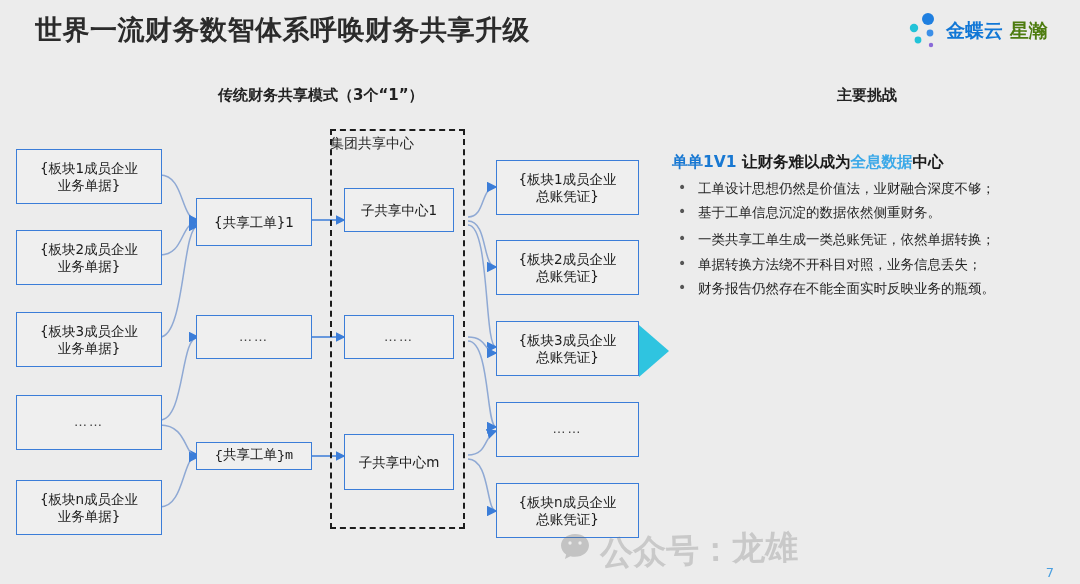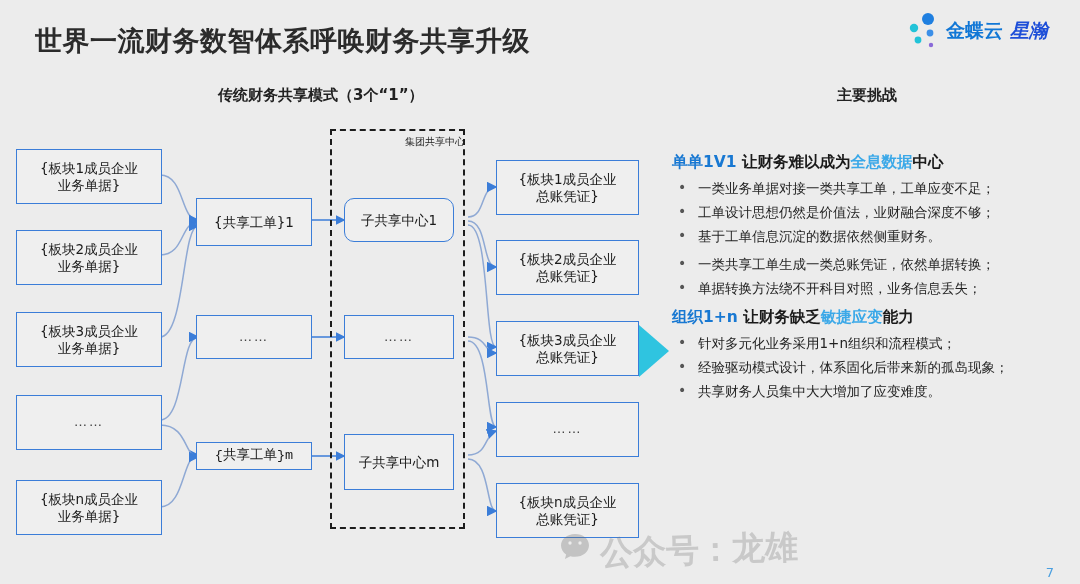--- a/index.html
+++ b/index.html
@@ -15,36 +15,36 @@
   #slide {
     position: absolute; inset: 0;
     background: #ececec;
   }
   
   #header {
     position: absolute; left: 0; top: 0; width: 1080px; height: 62px;
     background: #ececec;
   }
   #page-title {
-    position: absolute; left: 35px; top: 23px;
+    position: absolute; left: 35px; top: 12px;
     font-size: 27px; font-weight: bold; color: #2b2b2b;
     letter-spacing: 0.5px;
     white-space: nowrap;
   }
   #logo {
     position: absolute; right: 14px; top: 10px;
     width: 160px; height: 42px;
   }
   #logo-mark { position: absolute; left: 0; top: 2px; width: 40px; height: 38px; }
   #logo-text {
     position: absolute; left: 40px; top: 8px;
     font-size: 19px; font-weight: bold; color: #1177d6;
     white-space: nowrap;
   }
-  #logo-text .sub { color: #1d4ed8; font-style: italic; font-weight: bold; }
+  #logo-text .sub { color: #4d7c0f; font-weight: bold; }
 
   
   .section-title {
     position: absolute;
     font-size: 15px; font-weight: bold; color: #222;
     white-space: nowrap;
   }
   #diagram-title { left: 218px; top: 86px; }
   #challenge-title { left: 837px; top: 86px; }
 
@@ -68,21 +68,21 @@
   
   #group-box {
     position: absolute;
     left: 330px; top: 4px; width: 135px; height: 400px;
     border: 2.2px dashed #1c1c1c;
     box-sizing: border-box;
     background: transparent;
   }
   #group-label {
     position: absolute; left: 330px; top: 10px; width: 135px;
-    text-align: right; font-size: 10px; color: #262626;
+    text-align: left; font-size: 14px; color: #262626;
   }
 
   
   #cyan-arrow {
     position: absolute; left: 639px; top: 200px;
     width: 0; height: 0;
     border-top: 26px solid transparent;
     border-bottom: 26px solid transparent;
     border-left: 30px solid #2fc4e0;
   }
@@ -194,59 +194,51 @@
     <div class="node" style="left:16px; top:24px; width:146px; height:55px;">{板块1成员企业<br>业务单据}</div>
     <div class="node" style="left:16px; top:105px; width:146px; height:55px;">{板块2成员企业<br>业务单据}</div>
     <div class="node" style="left:16px; top:187px; width:146px; height:55px;">{板块3成员企业<br>业务单据}</div>
     <div class="node dots" style="left:16px; top:270px; width:146px; height:55px;">……</div>
     <div class="node" style="left:16px; top:355px; width:146px; height:55px;">{板块n成员企业<br>业务单据}</div>
 
     <div class="node" style="left:196px; top:73px; width:116px; height:48px;">{共享工单}1</div>
     <div class="node dots" style="left:196px; top:190px; width:116px; height:44px;">……</div>
     <div class="node" style="left:196px; top:317px; width:116px; height:28px;font-family:Liberation Mono, monospace;">{共享工单}m</div>
 
-    <div class="node" style="left:344px; top:73px; width:110px; height:44px;border-radius:10px;">子共享中心1</div>
+    <div class="node" style="left:344px; top:63px; width:110px; height:44px;">子共享中心1</div>
     <div class="node dots" style="left:344px; top:190px; width:110px; height:44px;">……</div>
     <div class="node" style="left:344px; top:309px; width:110px; height:56px;">子共享中心m</div>
 
     <div class="node" style="left:496px; top:35px; width:143px; height:55px;">{板块1成员企业<br>总账凭证}</div>
     <div class="node" style="left:496px; top:115px; width:143px; height:55px;">{板块2成员企业<br>总账凭证}</div>
     <div class="node" style="left:496px; top:196px; width:143px; height:55px;">{板块3成员企业<br>总账凭证}</div>
     <div class="node dots" style="left:496px; top:277px; width:143px; height:55px;">……</div>
     <div class="node" style="left:496px; top:358px; width:143px; height:55px;">{板块n成员企业<br>总账凭证}</div>
 
     <div id="cyan-arrow"></div>
   </div>
 
   <div id="challenges">
 
     <div class="challenge">
       <div class="ch-head"><span class="key">单单1V1</span><span> 让财务难以成为</span><span class="hl">全息数据</span><span>中心</span></div>
       <ul class="bullets">
-        <li>一类业务单据对接一类共享工单，工单应变不足；</li>
         <li>工单设计思想仍然是价值法，业财融合深度不够；</li>
         <li>基于工单信息沉淀的数据依然侧重财务。</li>
       </ul>
     </div>
 
     <div class="challenge">
       <ul class="bullets">
         <li>一类共享工单生成一类总账凭证，依然单据转换；</li>
         <li>单据转换方法绕不开科目对照，业务信息丢失；</li>
+        <li>财务报告仍然存在不能全面实时反映业务的瓶颈。</li>
       </ul>
     </div>
 
-    <div class="challenge">
-      <div class="ch-head"><span class="key">组织1+n</span><span> 让财务缺乏</span><span class="hl">敏捷应变</span><span>能力</span></div>
-      <ul class="bullets">
-        <li>针对多元化业务采用1+n组织和流程模式；</li>
-        <li>经验驱动模式设计，体系固化后带来新的孤岛现象；</li>
-        <li>共享财务人员集中大大增加了应变难度。</li>
-      </ul>
-    </div>
   </div>
 
   <svg id="wm-icon" viewBox="0 0 40 34">
     <path d="M15 2C7 2 1 7.2 1 13.6c0 3.6 2 6.8 5.1 8.9L5 27l5.3-2.8c1.5.4 3.1.6 4.7.6 8 0 14-5.2 14-11.6S23 2 15 2z" fill="#6e6e6e"></path>
     <circle cx="10" cy="11" r="1.7" fill="#ececec"></circle>
     <circle cx="20" cy="11" r="1.7" fill="#ececec"></circle>
   </svg>
   <div id="watermark">公众号：龙雄</div>
 
   <div id="page-num">7</div>

